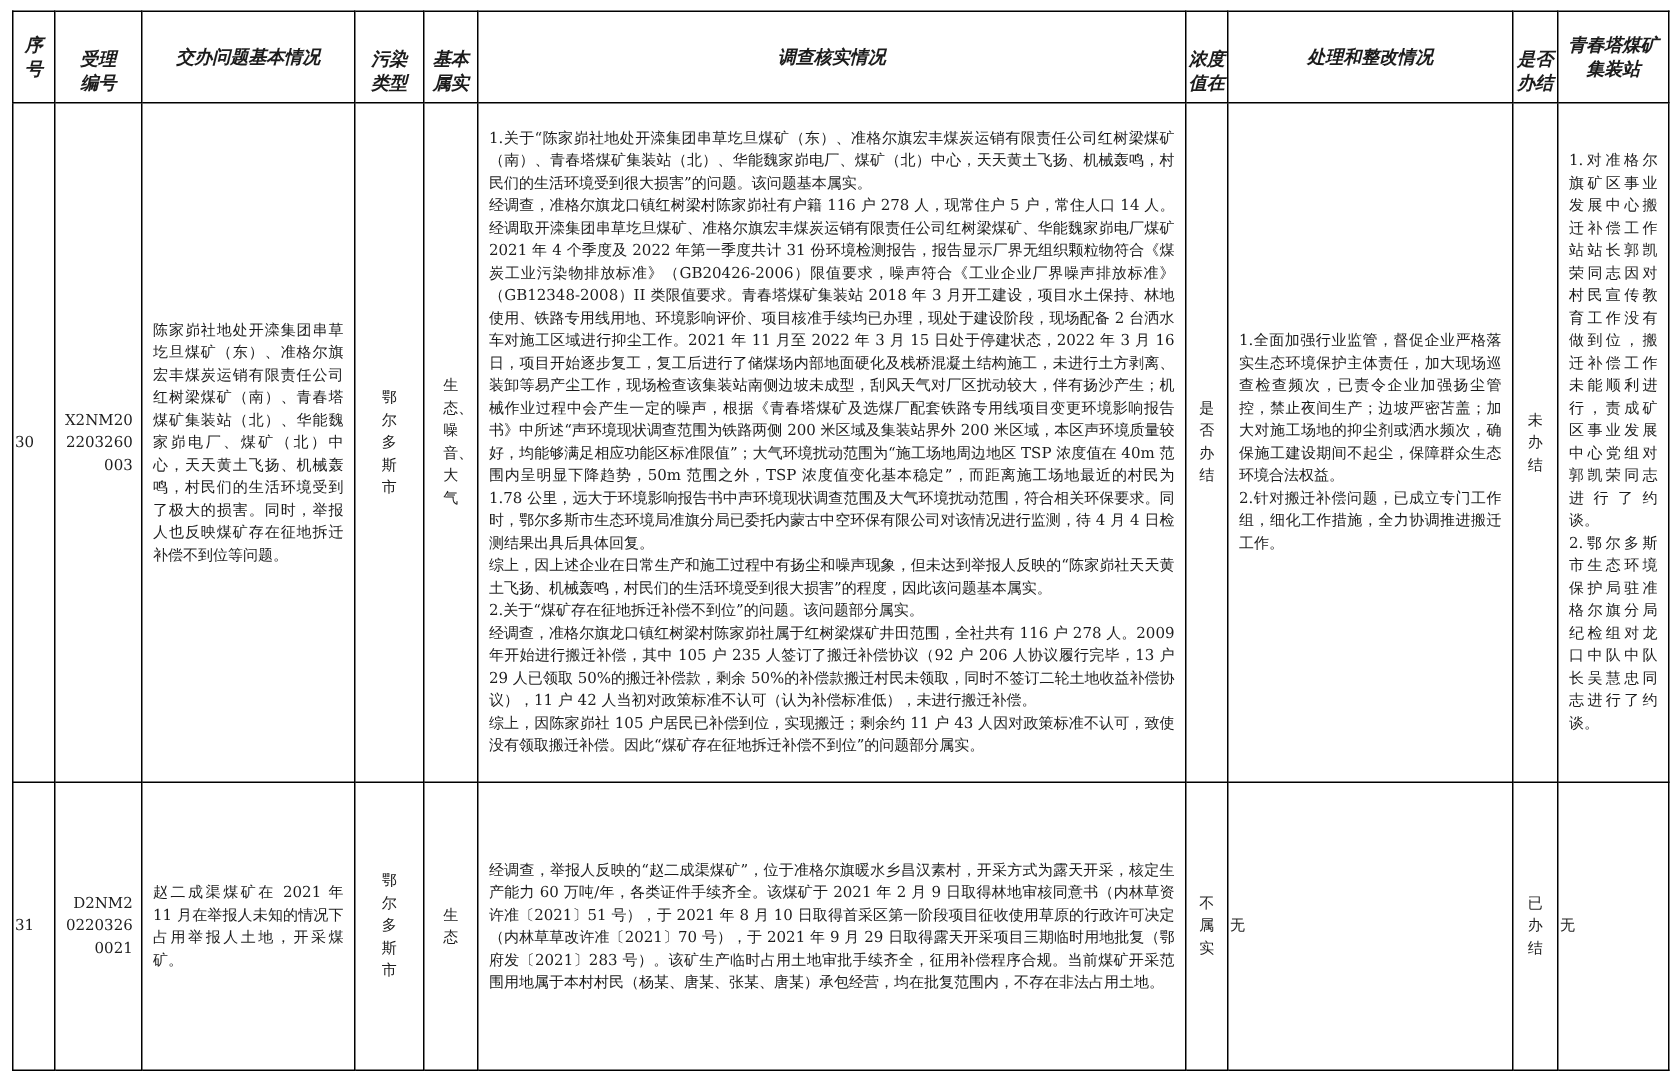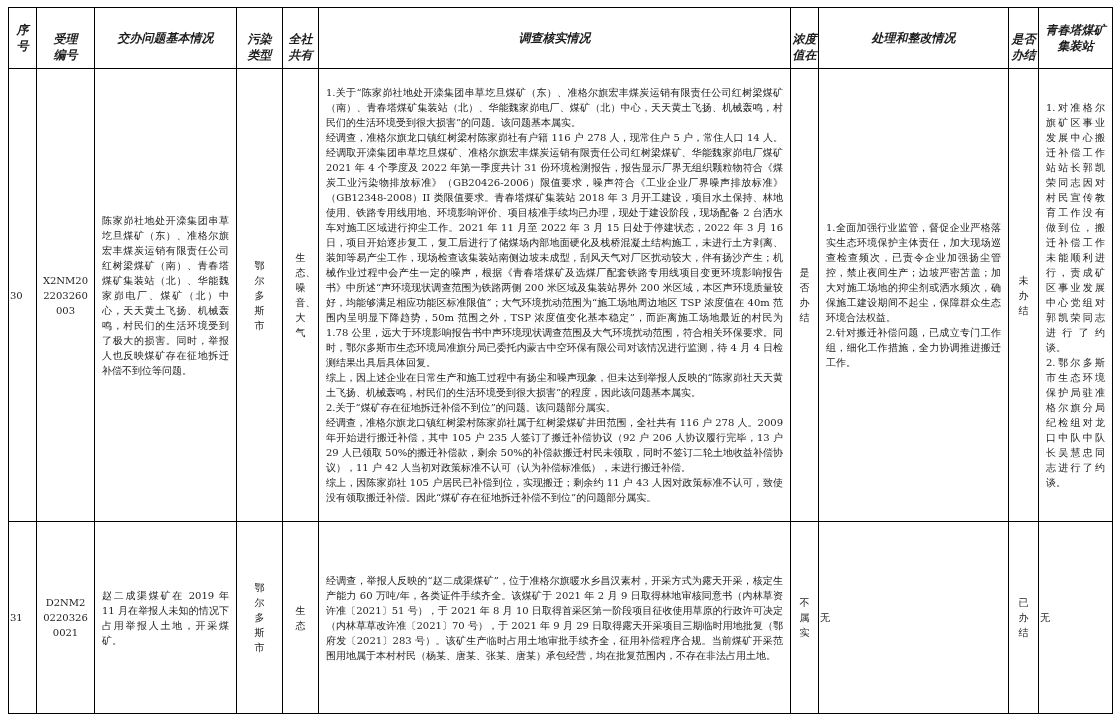--- a/index.html
+++ b/index.html
@@ -9,21 +9,21 @@
   .doc td,.doc th{border:1px solid #000;vertical-align:middle;overflow:hidden;}
   .doc th{font-weight:bold;font-size:12px;line-height:16px;text-align:center;padding:5px 1px;}
   .doc td{font-size:10px;line-height:15px;}
   .hspan{display:inline-block;word-break:break-all;text-align:center;}
   .w1{width:1em;} .w2{width:2em;margin-top:18px;} .w5{width:5em;}
   td.center{text-align:left;}
   td.txt{padding:3px 7px;text-align:justify;white-space:pre-line;margin-left:44px;}
   td.vert{text-align:center;}
   td.vert .vspan{display:inline-block;width:1em;word-break:break-all;text-align:center;line-height:15px;}
   td.caseno{text-align:center;}
-  td.caseno .cspan{display:inline-block;width:46px;word-break:break-all;text-align:center;line-height:15px;}
+  td.caseno .cspan{display:inline-block;width:46px;word-break:break-all;text-align:right;line-height:15px;}
   tr.hrow{height:52px;font-style:italic;} tr.r30{height:453px;} tr.r31{height:192px;}
 </style>
 </head>
 <body>
 
 <table class="doc">
   <colgroup>
     <col style="width:28px">
       <col style="width:58px">
       <col style="width:142px">
@@ -34,21 +34,21 @@
       <col style="width:190px">
       <col style="width:30px">
     <col style="width:74px">
   </colgroup>
   <tbody>
       <tr class="hrow">
     <th><span class="hspan w1">序号</span></th>
     <th><span class="hspan w2">受理编号</span></th>
     <th><span class="hspan">交办问题基本情况</span></th>
     <th><span class="hspan w2">污染类型</span></th>
-    <th><span class="hspan w2">全社共有</span></th>
+    <th><span class="hspan w2">基本属实</span></th>
     <th><span class="hspan">调查核实情况</span></th>
     <th><span class="hspan w2">浓度值在</span></th>
     <th><span class="hspan">处理和整改情况</span></th>
     <th><span class="hspan w2">是否办结</span></th>
     <th><span class="hspan w5">青春塔煤矿集装站</span></th>
   </tr>
 
   <tr class="r30">
     <td class="center">30</td>
     <td class="caseno"><span class="cspan">X2NM202203260003</span></td>
@@ -65,21 +65,21 @@
     <td class="txt">1.全面加强行业监管，督促企业严格落实生态环境保护主体责任，加大现场巡查检查频次，已责令企业加强扬尘管控，禁止夜间生产；边坡严密苫盖；加大对施工场地的抑尘剂或洒水频次，确保施工建设期间不起尘，保障群众生态环境合法权益。
 2.针对搬迁补偿问题，已成立专门工作组，细化工作措施，全力协调推进搬迁工作。</td>
     <td class="vert"><span class="vspan">未办结</span></td>
     <td class="txt">1.对准格尔旗矿区事业发展中心搬迁补偿工作站站长郭凯荣同志因对村民宣传教育工作没有做到位，搬迁补偿工作未能顺利进行，责成矿区事业发展中心党组对郭凯荣同志进行了约谈。
 2.鄂尔多斯市生态环境保护局驻准格尔旗分局纪检组对龙口中队中队长吴慧忠同志进行了约谈。</td>
   </tr>
 
   <tr class="r31">
     <td class="center">31</td>
     <td class="caseno"><span class="cspan">D2NM202203260021</span></td>
-    <td class="txt">赵二成渠煤矿在 2019 年 11 月在举报人未知的情况下占用举报人土地，开采煤矿。</td>
+    <td class="txt">赵二成渠煤矿在 2021 年 11 月在举报人未知的情况下占用举报人土地，开采煤矿。</td>
     <td class="vert"><span class="vspan">鄂尔多斯市</span></td>
     <td class="vert"><span class="vspan">生态</span></td>
     <td class="txt">经调查，举报人反映的“赵二成渠煤矿”，位于准格尔旗暖水乡昌汉素村，开采方式为露天开采，核定生产能力 60 万吨/年，各类证件手续齐全。该煤矿于 2021 年 2 月 9 日取得林地审核同意书（内林草资许准〔2021〕51 号），于 2021 年 8 月 10 日取得首采区第一阶段项目征收使用草原的行政许可决定（内林草草改许准〔2021〕70 号），于 2021 年 9 月 29 日取得露天开采项目三期临时用地批复（鄂府发〔2021〕283 号）。该矿生产临时占用土地审批手续齐全，征用补偿程序合规。当前煤矿开采范围用地属于本村村民（杨某、唐某、张某、唐某）承包经营，均在批复范围内，不存在非法占用土地。</td>
     <td class="vert"><span class="vspan">不属实</span></td>
     <td class="center">无</td>
     <td class="vert"><span class="vspan">已办结</span></td>
     <td class="center">无</td>
   </tr>
 </tbody>
   </table>

